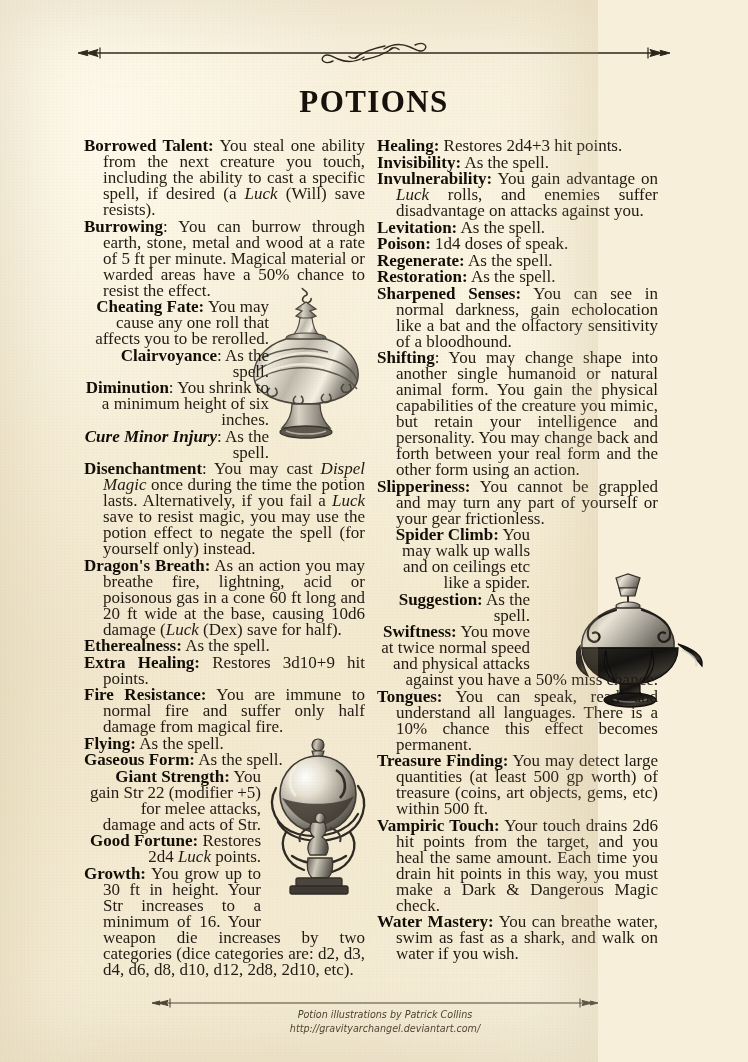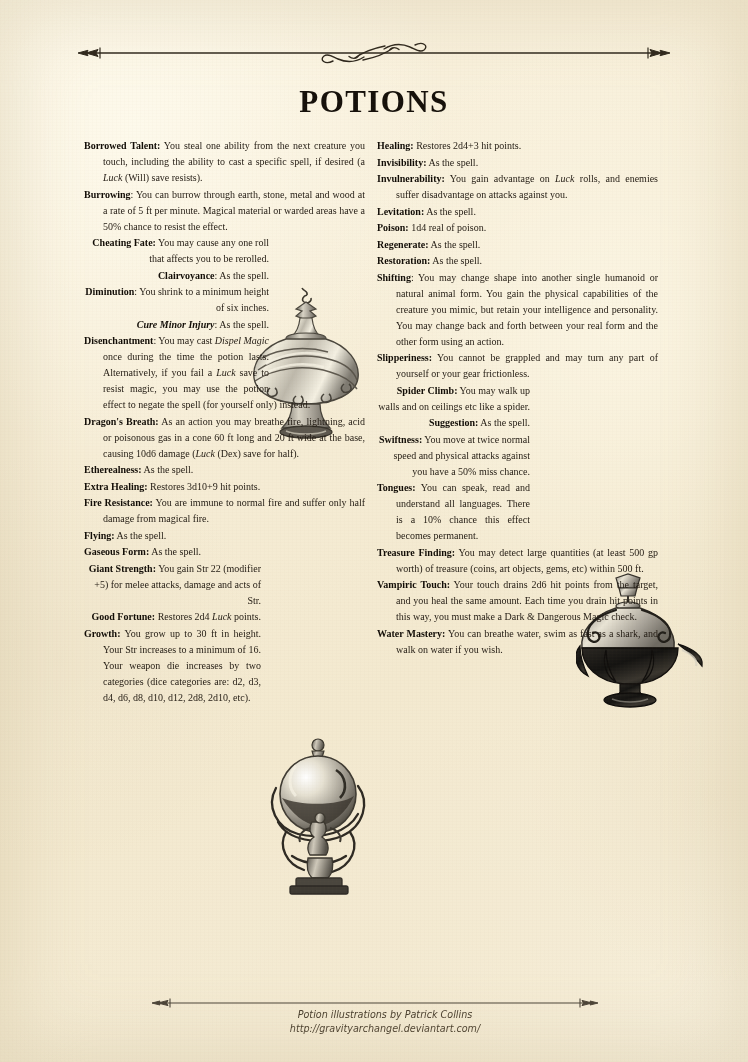--- a/index.html
+++ b/index.html
@@ -8,21 +8,21 @@
   }
   body {
     width: 748px; height: 1062px;
     overflow: hidden;
     background: #f7efd9;
     font-family: "Liberation Serif", serif;
     color: #231c14;
   }
   #page {
     position: relative;
-    width: 748px; height: 1062px;
+    width: 598px; height: 1062px;
     box-sizing: border-box;
     background:
       radial-gradient(ellipse 60% 45% at 18% 12%, rgba(255,252,240,0.75), rgba(255,252,240,0) 70%),
       radial-gradient(ellipse 55% 40% at 82% 30%, rgba(255,251,236,0.6), rgba(255,251,236,0) 72%),
       radial-gradient(ellipse 70% 50% at 50% 88%, rgba(243,233,208,0.8), rgba(243,233,208,0) 75%),
       radial-gradient(ellipse 40% 28% at 8% 62%, rgba(236,225,198,0.55), rgba(236,225,198,0) 70%),
       radial-gradient(ellipse 35% 25% at 95% 75%, rgba(235,223,194,0.5), rgba(235,223,194,0) 70%),
       linear-gradient(155deg, #fbf4e2 0%, #f6edd6 35%, #f3e9cf 62%, #f7f0dd 100%);
   }
   
@@ -66,21 +66,21 @@
     position: absolute;
     top: 138px;
     left: 84px;
     width: 580px;
     height: 842px;
   }
   .col {
     position: absolute;
     top: 0;
     width: 281px;
-    font-size: 10px;
+    font-size: 17px;
     line-height: 16.0px;
     text-align: justify;
     color: #211a12;
   }
   .col.left  { left: 0; }
   .col.right { left: 293px; }
 
   .entry {
     margin: 0 0 0.5px 0;
     padding-left: 19px;
@@ -316,23 +316,24 @@
         <div class="wrap-l2"></div>
         <p class="entry noindent"><span class="name">Giant Strength:</span><span><span> You gain Str 22 (modifier +5) for melee attacks, damage and acts of Str.</span></span></p>
         <p class="entry noindent"><span class="name">Good Fortune:</span><span><span> Restores 2d4 </span><span class="it">Luck</span><span> points.</span></span></p>
         <p class="entry"><span class="name">Growth:</span><span><span> You grow up to 30 ft in height. Your Str increases to a minimum of 16. Your weapon die increases by two categories (dice categories are: d2, d3, d4, d6, d8, d10, d12, 2d8, 2d10, etc).</span></span></p>
       </div>
     <div class="col right" id="col-right">
         <p class="entry"><span class="name">Healing:</span><span><span> Restores 2d4+3 hit points.</span></span></p>
         <p class="entry"><span class="name">Invisibility:</span><span><span> As the spell.</span></span></p>
         <p class="entry"><span class="name">Invulnerability:</span><span><span> You gain advantage on </span><span class="it">Luck</span><span> rolls, and enemies suffer disadvantage on attacks against you.</span></span></p>
         <p class="entry"><span class="name">Levitation:</span><span><span> As the spell.</span></span></p>
-        <p class="entry"><span class="name">Poison:</span><span><span> 1d4 real of poison.</span></span></p>
+        <p class="entry"><span class="name">Poison:</span><span><span> 1d4 doses of speak.</span></span></p>
         <p class="entry"><span class="name">Regenerate:</span><span><span> As the spell.</span></span></p>
         <p class="entry"><span class="name">Restoration:</span><span><span> As the spell.</span></span></p>
+        <p class="entry"><span class="name">Sharpened Senses:</span><span><span> You can see in normal darkness, gain echolocation like a bat and the olfactory sensitivity of a bloodhound.</span></span></p>
         <p class="entry"><span class="name">Shifting</span><span>:</span><span><span> You may change shape into another single humanoid or natural animal form. You gain the physical capabilities of the creature you mimic, but retain your intelligence and personality. You may change back and forth between your real form and the other form using an action.</span></span></p>
         <p class="entry"><span class="name">Slipperiness:</span><span><span> You cannot be grappled and may turn any part of yourself or your gear frictionless.</span></span></p>
         <div class="wrap-r1"></div>
         <p class="entry noindent"><span class="name">Spider Climb:</span><span><span> You may walk up walls and on ceilings etc like a spider.</span></span></p>
         <p class="entry noindent"><span class="name">Suggestion:</span><span><span> As the spell.</span></span></p>
         <p class="entry noindent"><span class="name">Swiftness:</span><span><span> You move at twice normal speed and physical attacks against you have a 50% miss chance.</span></span></p>
         <p class="entry"><span class="name">Tongues:</span><span><span> You can speak, read and understand all languages. There is a 10% chance this effect becomes permanent.</span></span></p>
         <p class="entry"><span class="name">Treasure Finding:</span><span><span> You may detect large quantities (at least 500 gp worth) of treasure (coins, art objects, gems, etc) within 500 ft.</span></span></p>
         <p class="entry"><span class="name">Vampiric Touch:</span><span><span> Your touch drains 2d6 hit points from the target, and you heal the same amount. Each time you drain hit points in this way, you must make a Dark &amp; Dangerous Magic check.</span></span></p>
         <p class="entry"><span class="name">Water Mastery:</span><span><span> You can breathe water, swim as fast as a shark, and walk on water if you wish.</span></span></p>

